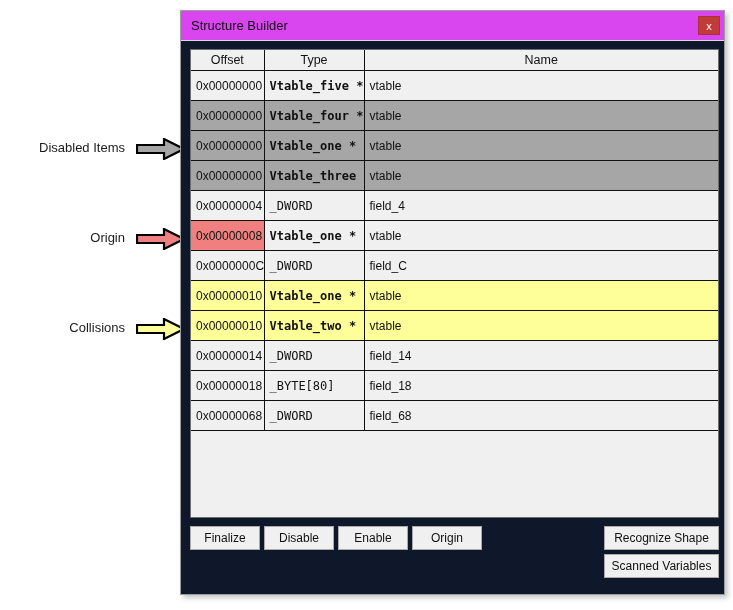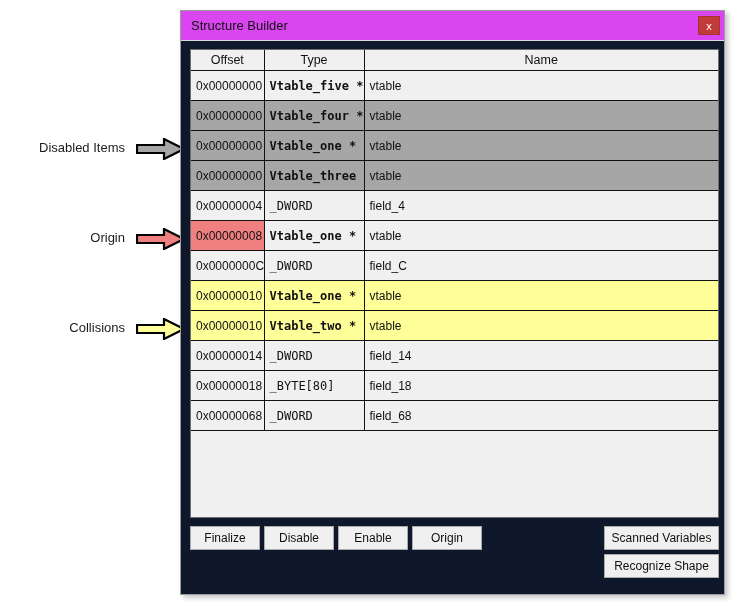--- a/index.html
+++ b/index.html
@@ -278,19 +278,19 @@
     </div>
 
     <div class="btn-area">
       <div class="btn-row">
         <div class="btn">Finalize</div>
         <div class="btn">Disable</div>
         <div class="btn">Enable</div>
         <div class="btn">Origin</div>
       </div>
       <div class="right-btns">
+        <div class="btn-wide">Recognize Shape</div>
         <div class="btn-wide">Scanned Variables</div>
-        <div class="btn-wide">Recognize Shape</div>
       </div>
     </div>
 
   </div>
 </div>
 
 </body></html>

